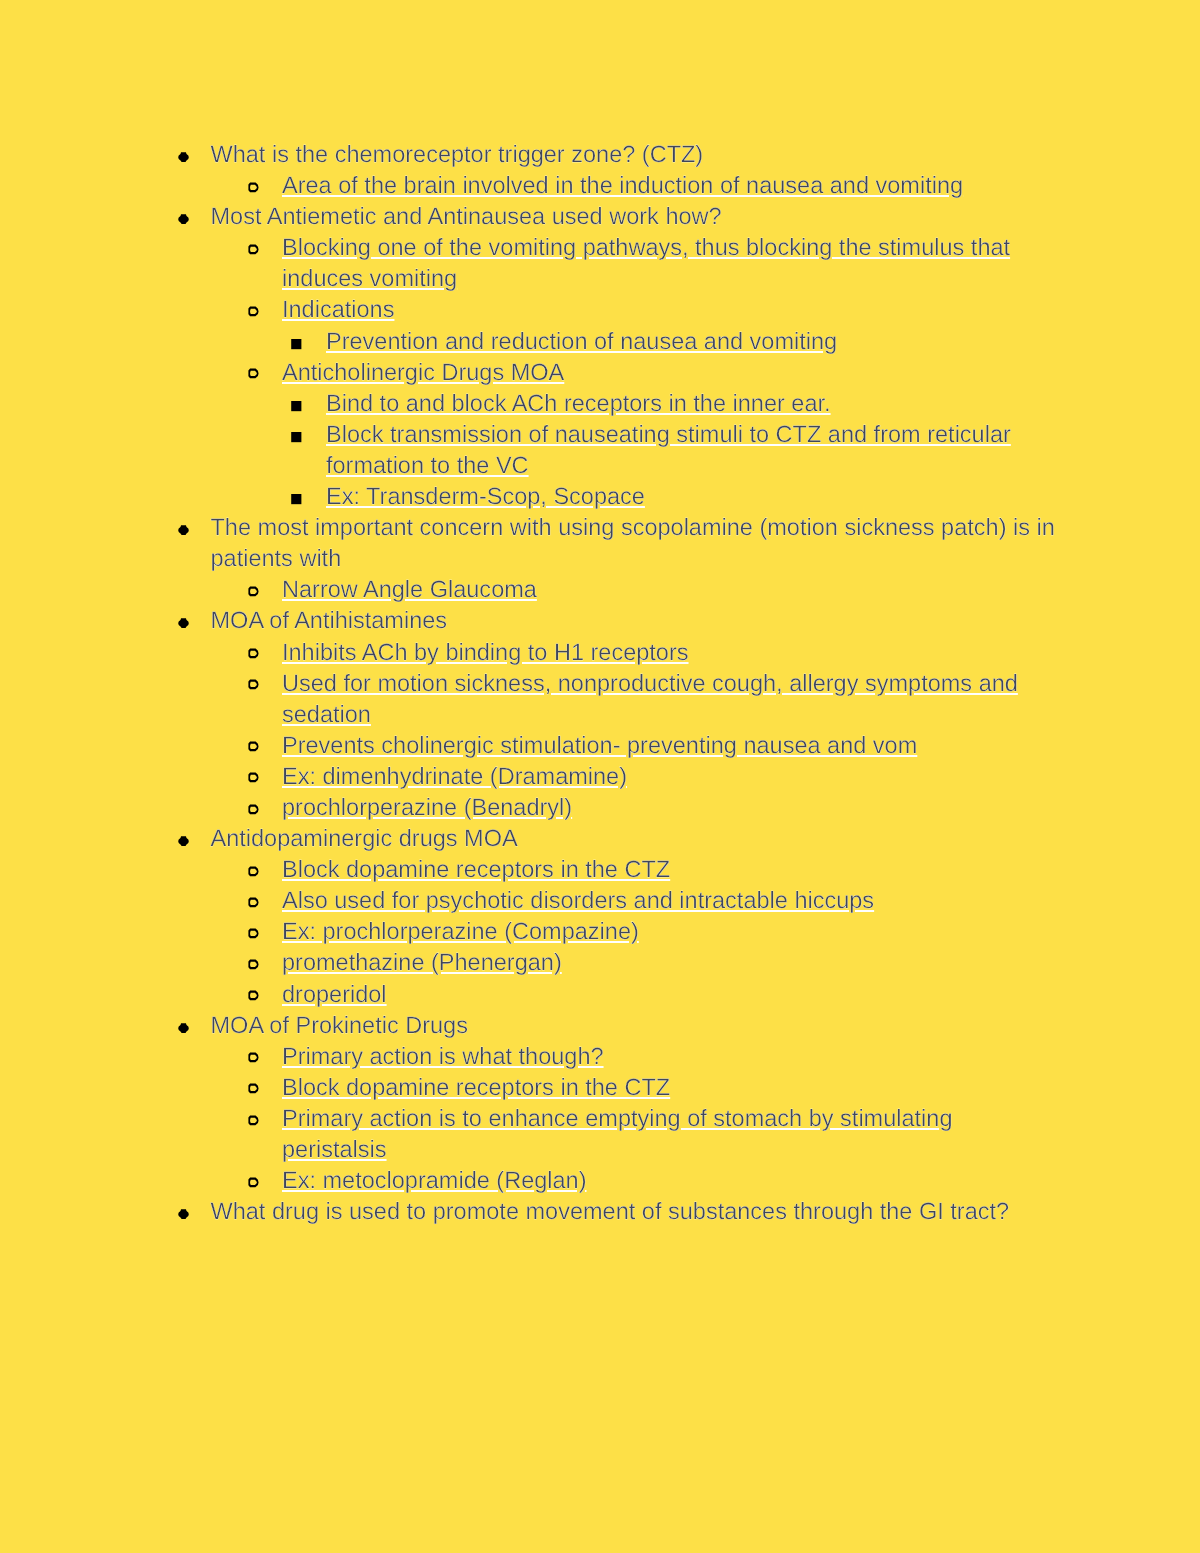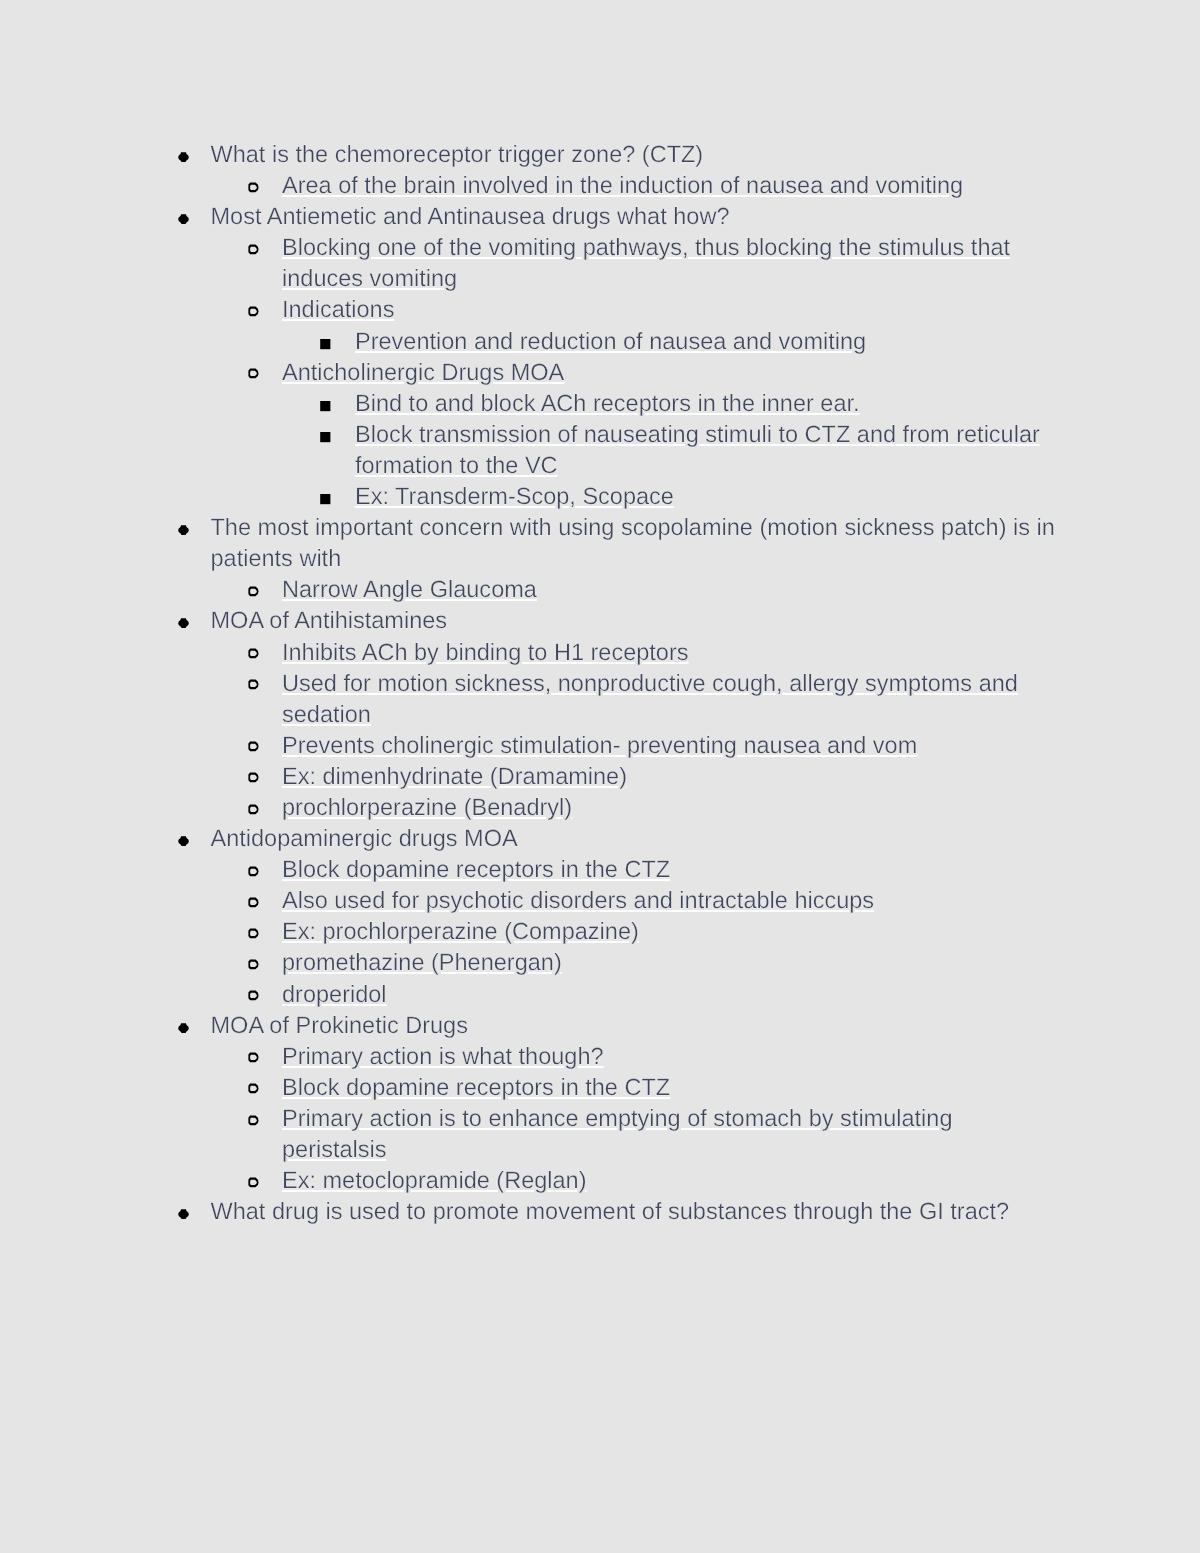--- a/index.html
+++ b/index.html
@@ -1,29 +1,29 @@
 <!DOCTYPE html>
 <html><head>
 <meta charset="utf-8">
 <style>
   html,body{margin:0;padding:0;background:#ffffff;}
   body{width:1200px;}
-  .page{position:relative;width:1200px;height:1553px;background:#e5e5e5;overflow:hidden;
+  .page{position:relative;width:1200px;height:1553px;background:#fde047;overflow:hidden;
         font-family:"Liberation Sans",sans-serif;}
   .outline{position:absolute;left:0;top:139px;width:1200px;transform:translateZ(0);}
   .outline ul{margin:0;padding:0;list-style:none;}
   .item{position:relative;font-size:23.53px;line-height:31.1px;color:#3f465b;
         -webkit-font-smoothing:antialiased;text-rendering:geometricPrecision;
         -webkit-text-stroke:0.25px #ffffff;}
   .item > .txt{display:block;}
   .bullet{position:absolute;display:block;}
   .bullet svg{display:block;width:100%;height:100%;overflow:visible;fill:#000000;}
   .lvl1{margin-left:210.5px;margin-right:140px;}
   .lvl2{margin-left:71.5px;margin-right:0;text-decoration:underline;}
-  .lvl3{margin-left:73px;margin-right:0;}
+  .lvl3{margin-left:44px;margin-right:0;}
   .b-disc{left:-32.9px;top:13.0px;width:11px;height:10.2px;}
   .b-circle{left:-35.1px;top:11.6px;width:13.6px;height:10.8px;}
   .b-square{left:-35px;top:13.1px;width:10.6px;height:10.2px;}
 </style>
 </head>
 <body>
 
 <div class="page">
 <div class="outline">
 <ul class="outline-level-1">
@@ -44,21 +44,21 @@
 <span class="txt">Area of the brain involved in the induction of nausea and vomiting</span>
 </li>
 </ul>
 </li>
 <li class="item lvl1">
 <span class="bullet b-disc">
             <svg viewBox="0 0 110 102" aria-hidden="true">
               <path d="M30 2 L80 2 Q80 14 88 22 Q108 30 108 52 Q108 72 88 82 Q80 90 76 100 L36 100 Q30 90 22 82 Q2 72 2 52 Q2 30 22 22 Q30 14 30 2 Z"></path>
             </svg>
           </span>
-<span class="txt">Most Antiemetic and Antinausea drugs what how?</span>
+<span class="txt">Most Antiemetic and Antinausea used work how?</span>
 <ul class="outline-level-2">
 <li class="item lvl2">
 <span class="bullet b-circle">
                 <svg viewBox="0 0 110 102" aria-hidden="true">
                   <path d="M20 4 L72 4 L94 26 L100 52 L94 76 L70 98 L20 98 L4 78 L4 24 Z M26 26 L66 26 L82 44 L84 56 L66 76 L26 76 L20 58 L20 44 Z" fill-rule="evenodd"></path>
                 </svg>
               </span>
 <span class="txt">Blocking one of the vomiting pathways, thus blocking the stimulus that induces vomiting</span>
 </li>
 <li class="item lvl2">

